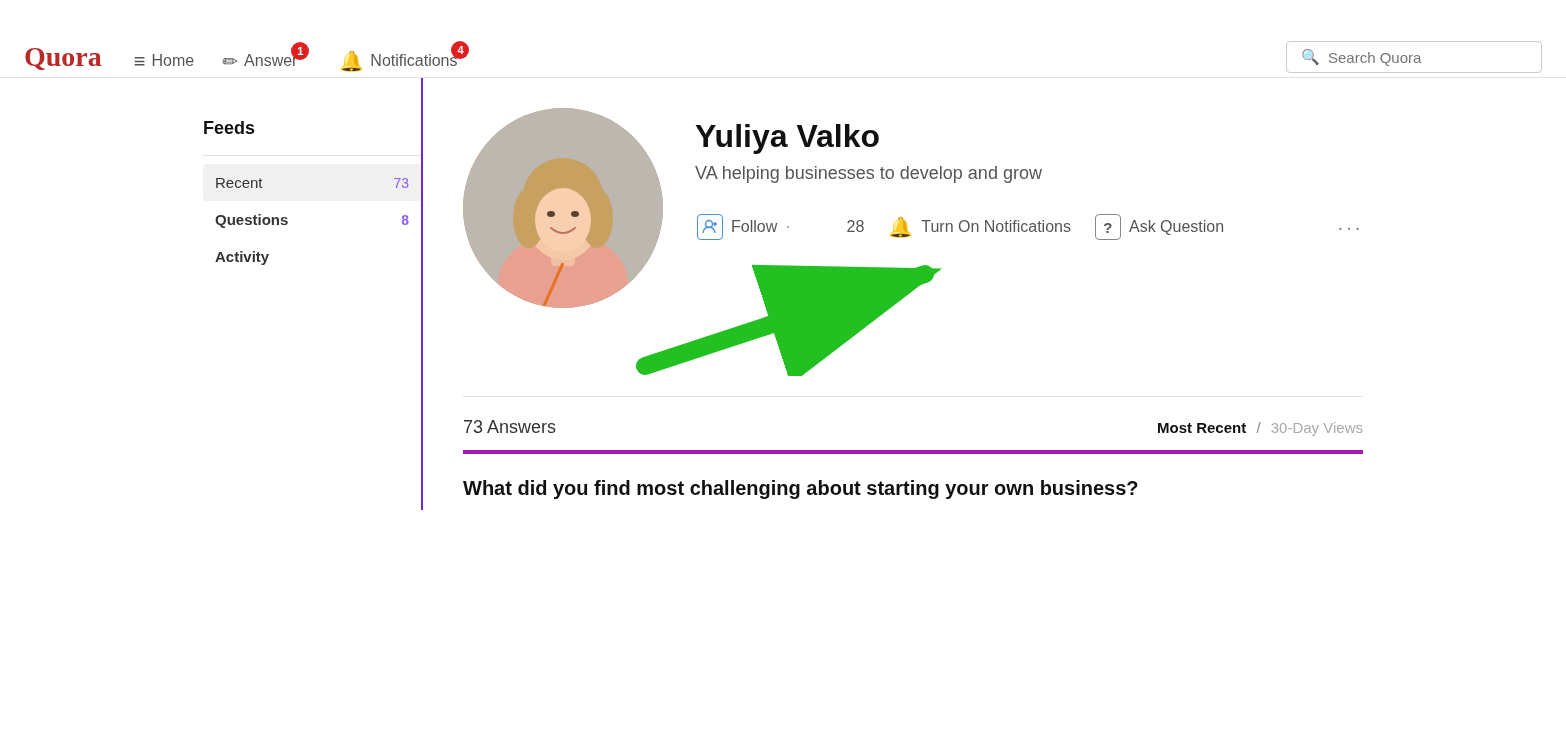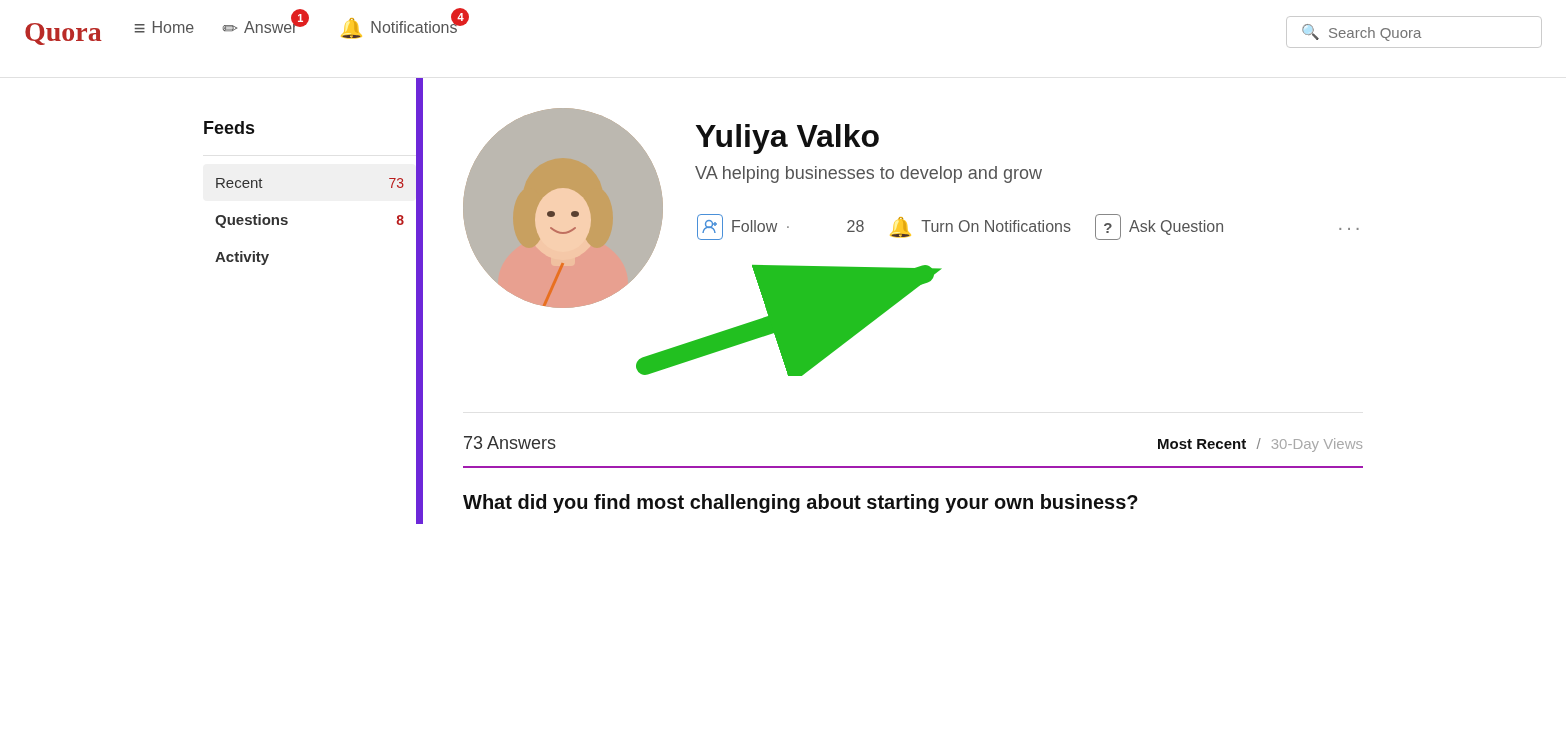--- a/index.html
+++ b/index.html
@@ -67,21 +67,21 @@
       max-width: 1200px;
       margin: 0 auto;
       padding: 0 20px;
     }
 
     
     .sidebar {
       width: 220px;
       flex-shrink: 0;
       padding-top: 40px;
-      border-right: 7px solid #6d28d9;
+      border-right: 2px solid #6d28d9;
       margin-right: 40px;
     }
     .sidebar-title {
       font-size: 18px;
       font-weight: 700;
       color: #111;
       margin-bottom: 16px;
     }
     .sidebar-divider {
       border: none;
@@ -97,35 +97,35 @@
       cursor: pointer;
       font-size: 15px;
       color: #333;
       font-weight: bold;
     }
     .sidebar-item.active {
       background: #f0f0f0;
       font-weight: 500;
     }
     .sidebar-count {
-      color: #b91c1c;
+      color: #8b5cf6;
       font-size: 14px;
     }
 
     
     .content {
       flex: 1;
       padding-top: 30px;
       min-width: 0;
     }
     .profile-section {
       display: flex;
       align-items: flex-start;
       gap: 32px;
-      padding-bottom: 36px;
+      padding-bottom: 20px;
       border-bottom: 1px solid #e0e0e0;
       position: relative;
     }
     .avatar-container {
       flex-shrink: 0;
     }
     .avatar-circle {
       width: 200px;
       height: 200px;
       border-radius: 50%;
@@ -197,21 +197,21 @@
       cursor: pointer;
       letter-spacing: 2px;
     }
 
     
     .answers-header {
       display: flex;
       align-items: center;
       justify-content: space-between;
       padding: 20px 0 12px;
-      border-bottom: 2px solid #a21caf;
+      border-bottom: 4px solid #a21caf;
     }
     .answers-count {
       font-size: 18px;
       color: #333;
     }
     .answers-sort {
       font-size: 15px;
       color: #555;
     }
     .answers-sort .active-sort {
@@ -226,21 +226,21 @@
       font-size: 20px;
       font-weight: 700;
       color: #111;
       padding: 20px 0 8px;
       line-height: 1.4;
     }
   </style>
 </head>
 <body>
 
-<header style="display:flex;align-items:flex-start;padding:16px 24px;height:78px;border-bottom:1px solid #e0e0e0;gap:32px;">
+<header style="display:flex;align-items:flex-end;padding:4px 24px;height:78px;border-bottom:1px solid #e0e0e0;gap:32px;">
   <div class="logo">Quora</div>
 
   <nav class="nav-items">
 
     <div class="nav-item">
       <span style="font-size:20px;">≡</span>
       <span>Home</span>
     </div>
 
     <div class="nav-item" style="margin-right:14px;">

